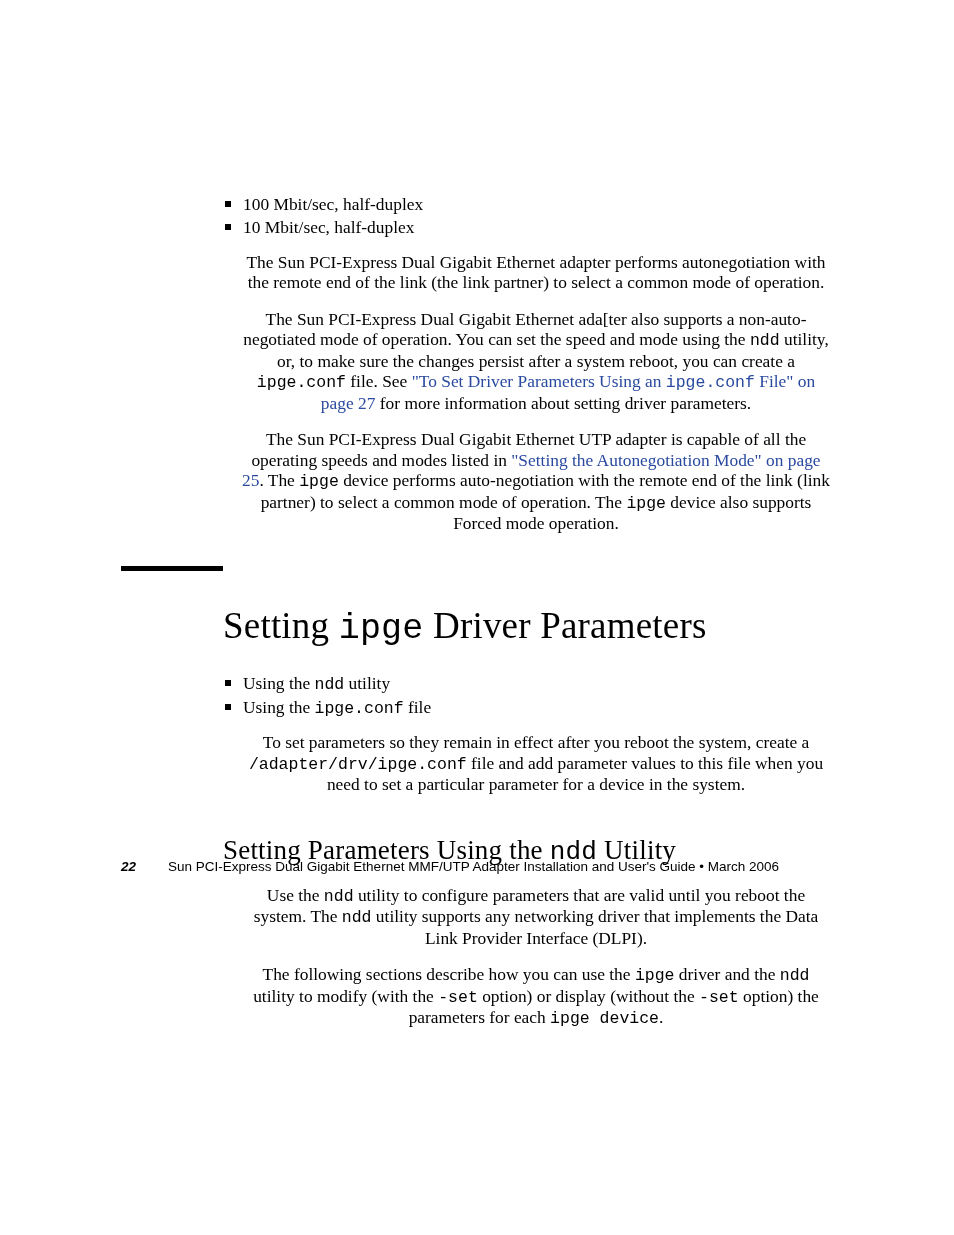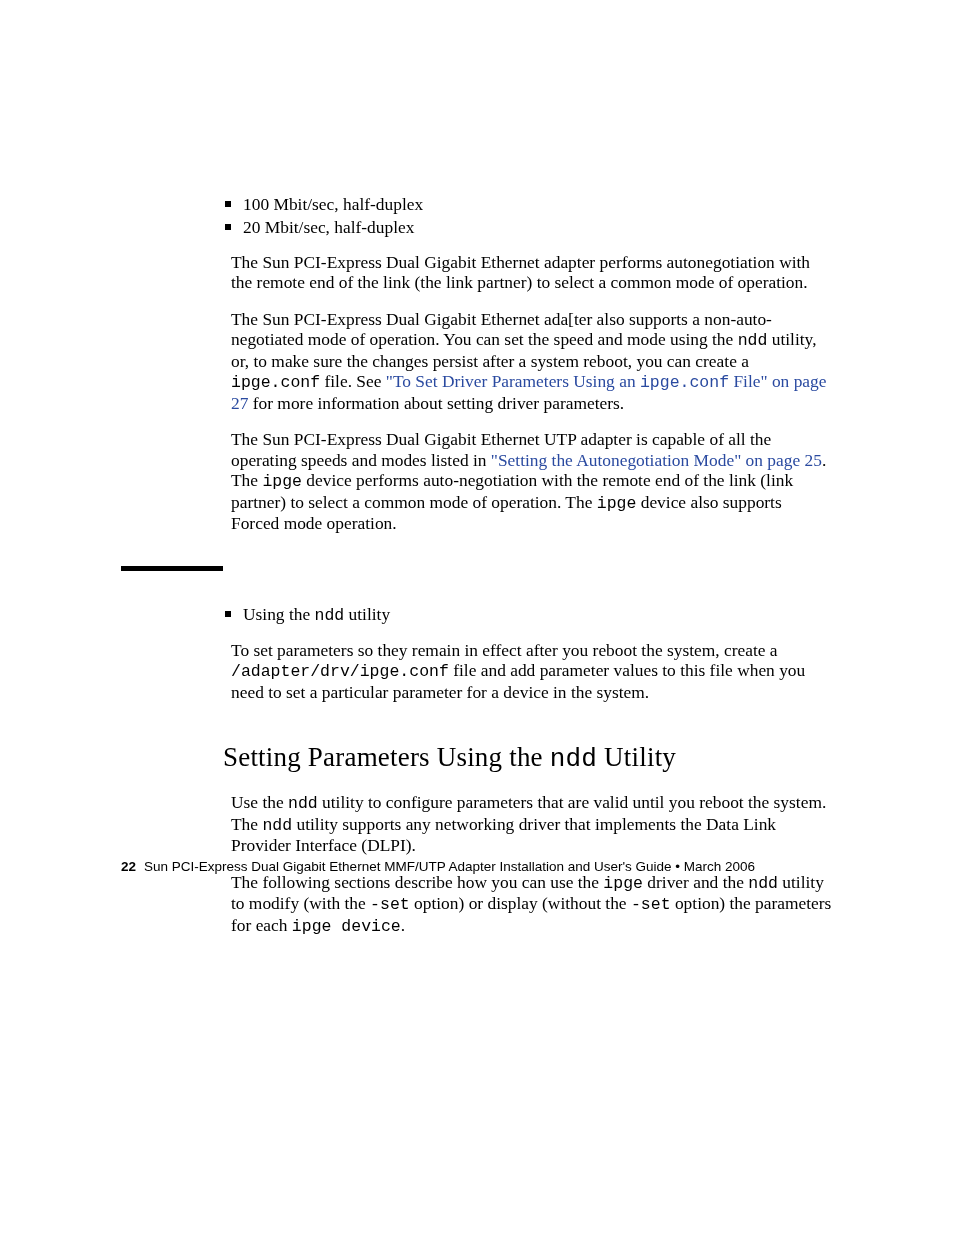--- a/index.html
+++ b/index.html
@@ -39,21 +39,22 @@
     position: absolute;
     left: -18px;
     top: 7px;
     width: 6px;
     height: 6px;
     background: #000;
   }
   p {
     font-size: 17.4px;
     line-height: 1.18;
-    margin: 0 0 16px 8px;
+    margin: 0 0 16px 17px;
+    text-align: center;
   }
   .mono {
     font-family: Liberation Mono, monospace;
     font-size: 16.5px;
   }
   a.xref {
     color: #2a4aa0;
     text-decoration: none;
   }
   .section-rule {
@@ -78,52 +79,59 @@
   .footer {
     position: absolute;
     left: 121px;
     bottom: 126px;
     font-family: Helvetica, Arial, sans-serif;
     font-size: 13.5px;
     color: #000;
   }
   .footer .pg {
     font-weight: 700;
-    margin-right: 8px;
+    margin-right: 32px;
+    font-style: italic;
   }
 </style>
 </head>
 <body>
 
 <div class="page">
 
   <div class="content">
 
     <ul class="square">
       <li>100 Mbit/sec, half-duplex</li>
-      <li>20 Mbit/sec, half-duplex</li>
+      <li>10 Mbit/sec, half-duplex</li>
     </ul>
 
     <p>The Sun PCI-Express Dual Gigabit Ethernet adapter performs autonegotiation with the remote end of the link (the link partner) to select a common mode of operation.</p>
 
     <p>
       <span>The Sun PCI-Express Dual Gigabit Ethernet ada[ter also supports a non-auto-negotiated mode of operation. You can set the speed and mode using the </span><span class="mono">ndd</span><span> utility, or, to make sure the changes persist after a system reboot, you can create a </span><span class="mono">ipge.conf</span><span> file. See </span><a class="xref" href="#"><span>"To Set Driver Parameters Using an </span><span class="mono">ipge.conf</span><span> File" on page 27</span></a><span> for more information about setting driver parameters.</span>
     </p>
 
     <p>
       <span>The Sun PCI-Express Dual Gigabit Ethernet UTP adapter is capable of all the operating speeds and modes listed in </span><a class="xref" href="#">"Setting the Autonegotiation Mode" on page 25</a><span>. The </span><span class="mono">ipge</span><span> device performs auto-negotiation with the remote end of the link (link partner) to select a common mode of operation. The </span><span class="mono">ipge</span><span> device also supports Forced mode operation.</span>
     </p>
 
     <div style="height:54px"></div>
 
+    <h1 class="section">
+      <span>Setting </span><span class="mono" style="font-size:35px">ipge</span><span> Driver Parameters</span>
+    </h1>
 
 
     <ul class="square">
       <li>
         <span>Using the </span><span class="mono">ndd</span><span> utility</span>
+      </li>
+      <li>
+        <span>Using the </span><span class="mono">ipge.conf</span><span> file</span>
       </li>
     </ul>
 
 
     <p>
       <span>To set parameters so they remain in effect after you reboot the system, create a </span><span class="mono">/adapter/drv/ipge.conf</span><span> file and add parameter values to this file when you need to set a particular parameter for a device in the system.</span>
     </p>
 
     <h2 class="sub">
       <span>Setting Parameters Using the </span><span class="mono" style="font-size:26px">ndd</span><span> Utility</span>

